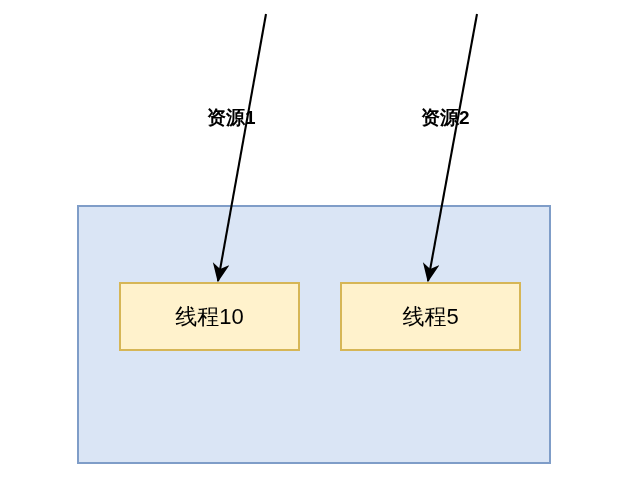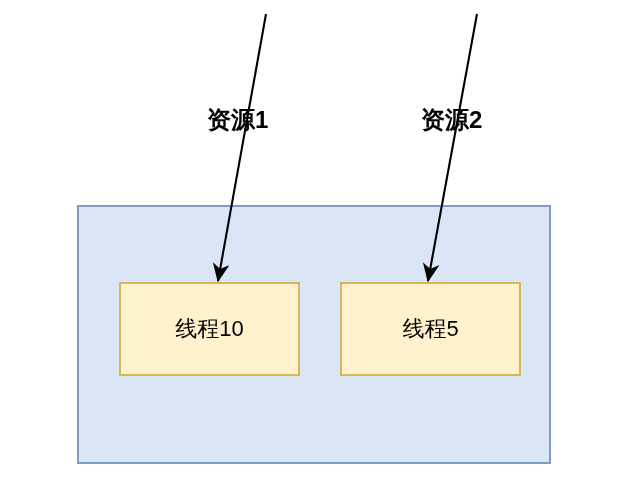--- a/index.html
+++ b/index.html
@@ -33,40 +33,40 @@
     width: 474px;
     height: 259px;
     background: #dae5f5;
     border: 2px solid #7f9dc8;
     box-sizing: border-box;
   }
   .thread-box {
     position: absolute;
     top: 282px;
     width: 181px;
-    height: 94px;
+    height: 69px;
     background: #fff2cc;
     border: 2px solid #d6b656;
     box-sizing: border-box;
     display: flex;
     align-items: center;
     justify-content: center;
   }
   #thread-box-1 { left: 119px; }
   #thread-box-2 { left: 340px; }
   .thread-label {
     font-size: 22px;
     font-weight: 400;
     color: #000000;
     line-height: 1;
     letter-spacing: 0px;
   }
   .edge-label {
     position: absolute;
-    font-size: 24px;
+    font-size: 19px;
     font-weight: bold;
     color: #000000;
     white-space: nowrap;
     line-height: 1;
   }
   #edge-label-1 {
     left: 207px;
     top: 108px;
   }
   #edge-label-2 {

